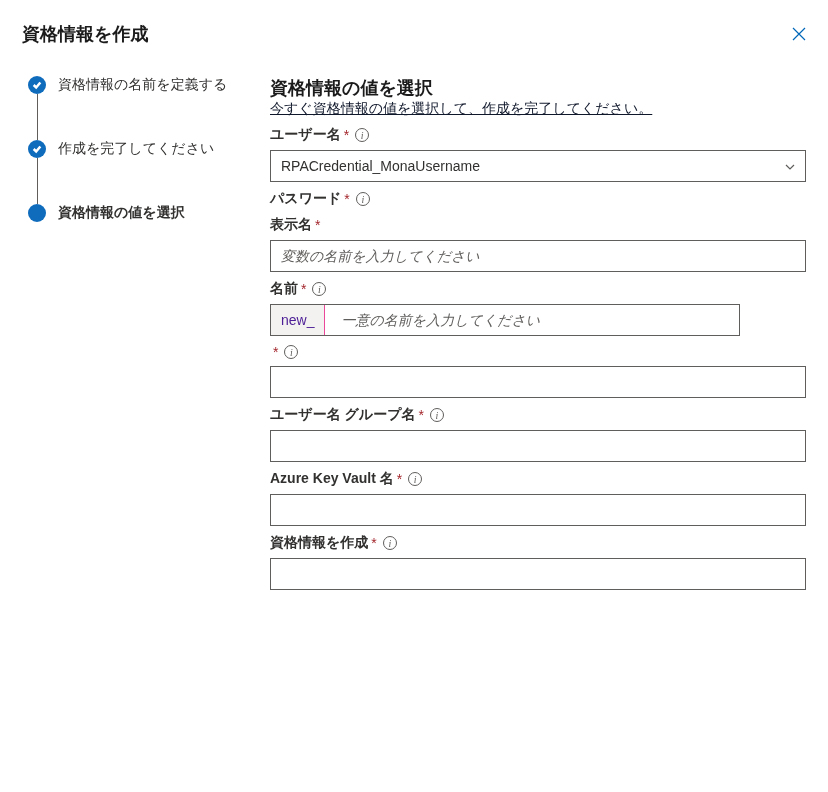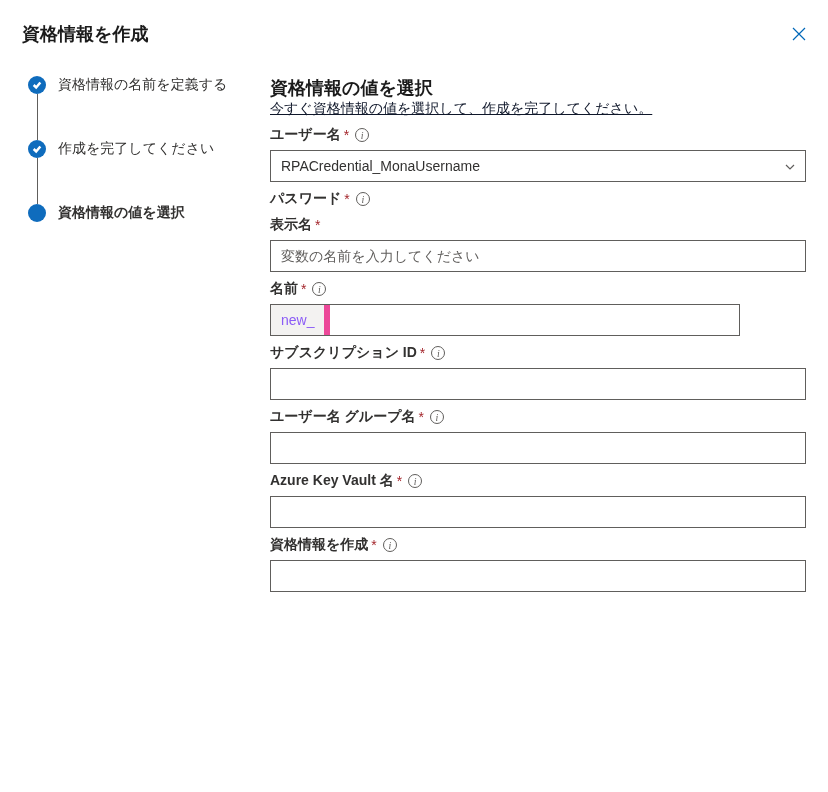--- a/index.html
+++ b/index.html
@@ -158,38 +158,39 @@
       color: #605e5c;
       font-size: 12px;
     }
     .text-input input {
       border: none;
       outline: none;
       width: 100%;
       font-size: 14px;
       font-family: inherit;
       color: #323130;
+      font-style: italic;
     }
     .text-input input::placeholder {
       color: #605e5c;
     }
     .prefixed {
       display: flex;
       align-items: center;
       padding: 0;
       width: 470px;
     }
     .prefix {
       background: #f3f2f1;
       padding: 0 10px;
       height: 100%;
       display: flex;
       align-items: center;
-      color: #8b5cf6;
-      border-right: 6px solid #ec4899;
+      color: #4c1d95;
+      border-right: 1px solid #ec4899;
     }
     .prefixed input {
       padding: 0 10px;
       height: 100%;
     }
   </style>
 </head>
 <body>
 
 <div class="page">
@@ -273,26 +274,26 @@
       </div>
 
       <div class="field">
         <div class="field-label-row">
           <span class="field-label">名前</span>
           <span class="required">*</span>
           <span class="info-icon">i</span>
         </div>
         <div class="text-input prefixed">
           <span class="prefix">new_</span>
-        </div>
-      </div>
-
-      <div class="field">
-        <div class="field-label-row">
-          <span class="field-label">サブスクリプション ID</span>
+          <input type="text" placeholder="一意の名前を入力してください" style="">
+        </div>
+      </div>
+
+      <div class="field">
+        <div class="field-label-row">
           <span class="required">*</span>
           <span class="info-icon">i</span>
         </div>
         <div class="text-input">
           <input type="text" style="">
         </div>
       </div>
 
       <div class="field">
         <div class="field-label-row">

